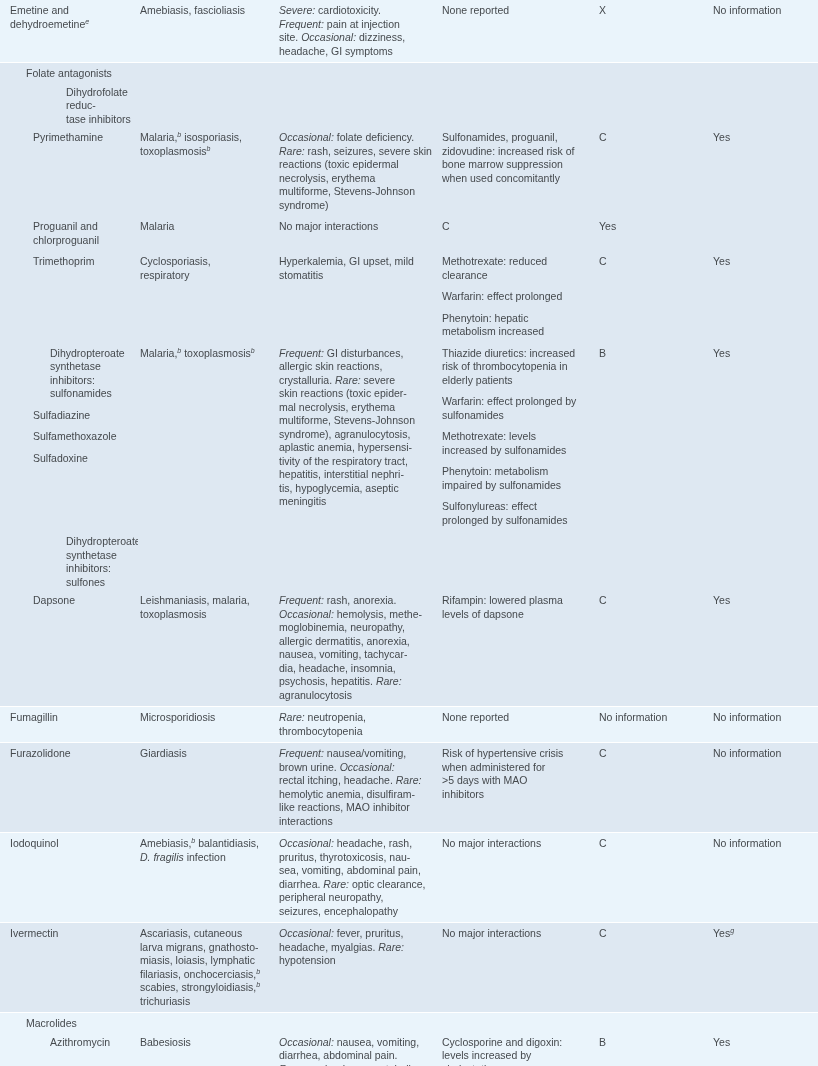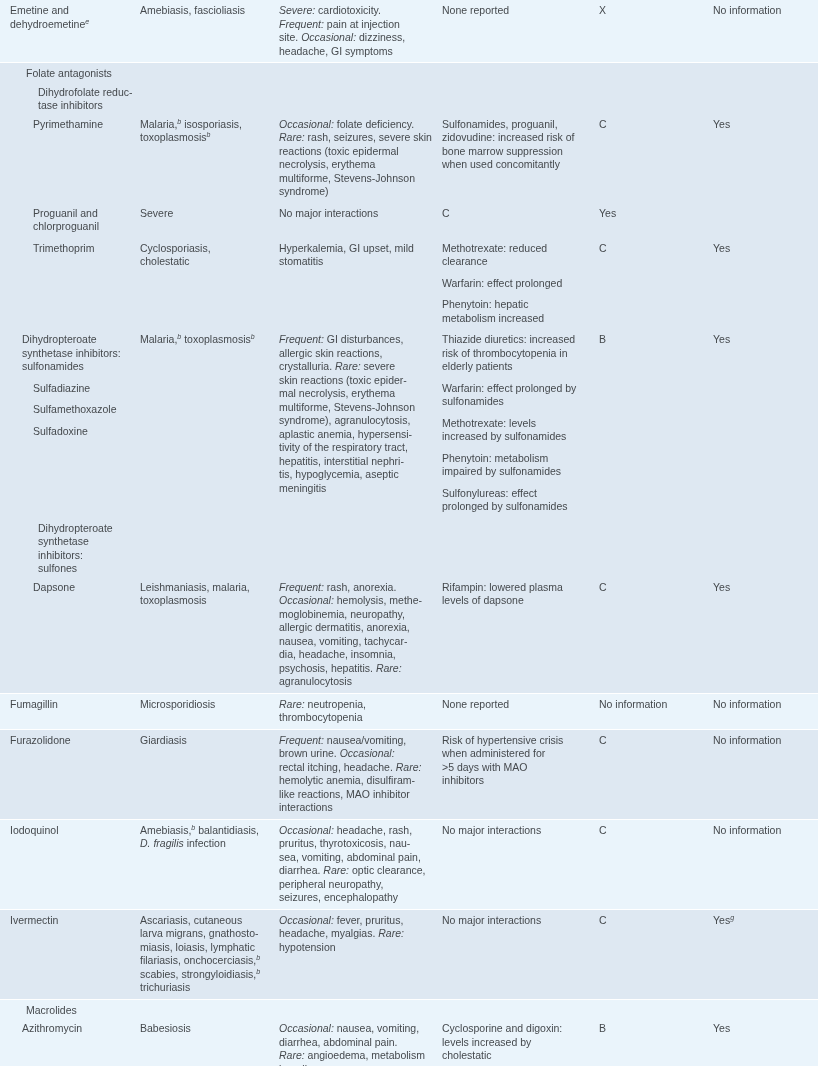--- a/index.html
+++ b/index.html
@@ -14,21 +14,21 @@
   .row{display:grid;grid-template-columns:138px 139px 163px 157px 114px 107px;box-sizing:border-box;}
   .band-light{background:var(--band-light,#eaf4fb);}
   .band-dark{background:var(--band-dark,#dee8f2);}
   .band-start{border-top:1px solid var(--separator,#ffffff);}
   .cell{padding:4px 5px 4px 2px;box-sizing:border-box;overflow:hidden;}
   .col-drug{padding-left:0;}
   .group-row .cell{padding-bottom:1px;padding-left:16px;}
   .para{white-space:pre-line;}
   .para + .para{margin-top:8px;}
   .ind-0{padding-left:10px;}
-  .ind-1{padding-left:22px;}
+  .ind-1{padding-left:22px;margin-left:28px;}
   .ind-2{padding-left:33px;}
   sup{font-size:7px;font-style:italic;line-height:0;vertical-align:super;}
   i{font-style:italic;text-align:right;}
 </style>
 </head>
 <body style="color: rgb(69, 73, 77);">
 
 <div class="table" id="table-root">
     <div class="row band-light">
     <div class="cell col-drug">
@@ -103,39 +103,39 @@
     <div class="cell col-child">
         <div class="para"><span>Yes</span></div>
       </div>
   </div>
     <div class="row band-dark">
     <div class="cell col-drug">
         <div class="para ind-2"><span>Proguanil and
 chlorproguanil</span></div>
       </div>
     <div class="cell col-ind">
-        <div class="para"><span>Severe</span></div>
+        <div class="para"><span>Malaria</span></div>
       </div>
     <div class="cell col-int">
         <div class="para"><span>No major interactions</span></div>
       </div>
     <div class="cell col-preg">
         <div class="para"><span>C</span></div>
       </div>
     <div class="cell col-child">
         <div class="para"><span>Yes</span></div>
       </div>
   </div>
     <div class="row band-dark">
     <div class="cell col-drug">
         <div class="para ind-2"><span>Trimethoprim</span></div>
       </div>
     <div class="cell col-ind">
         <div class="para"><span>Cyclosporiasis,
-cholestatic</span></div>
+respiratory</span></div>
       </div>
     <div class="cell col-se">
         <div class="para"><span>Hyperkalemia, GI upset, mild
 stomatitis</span></div>
       </div>
     <div class="cell col-int">
         <div class="para"><span>Methotrexate: reduced
 clearance</span></div>
         <div class="para"><span>Warfarin: effect prolonged</span></div>
         <div class="para"><span>Phenytoin: hepatic

